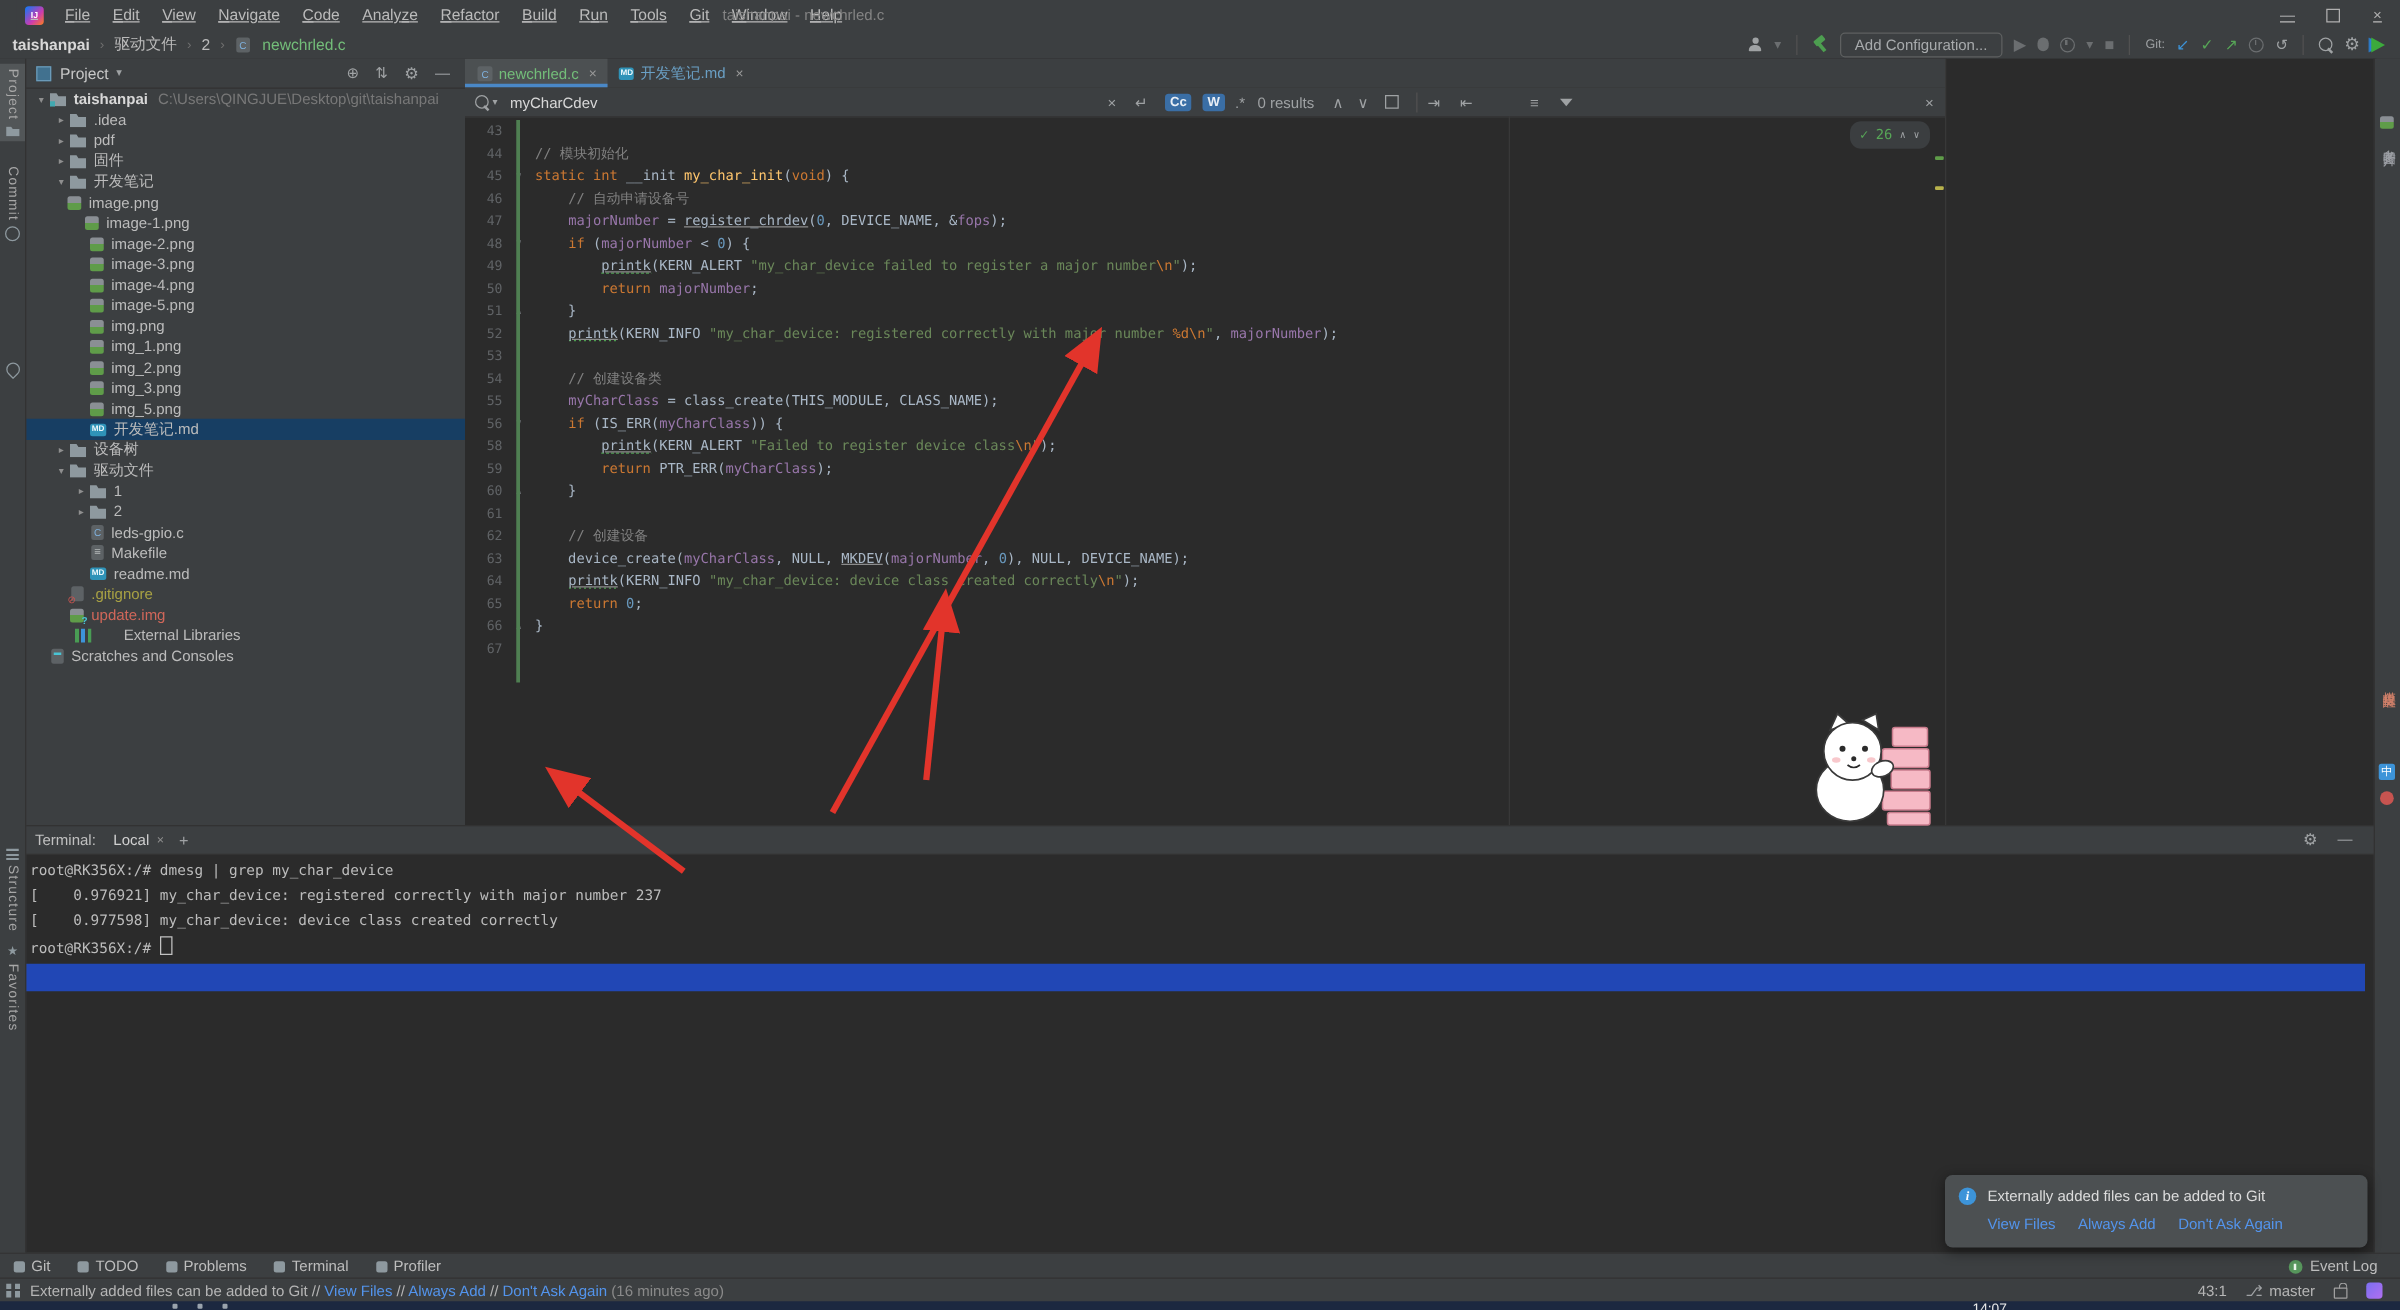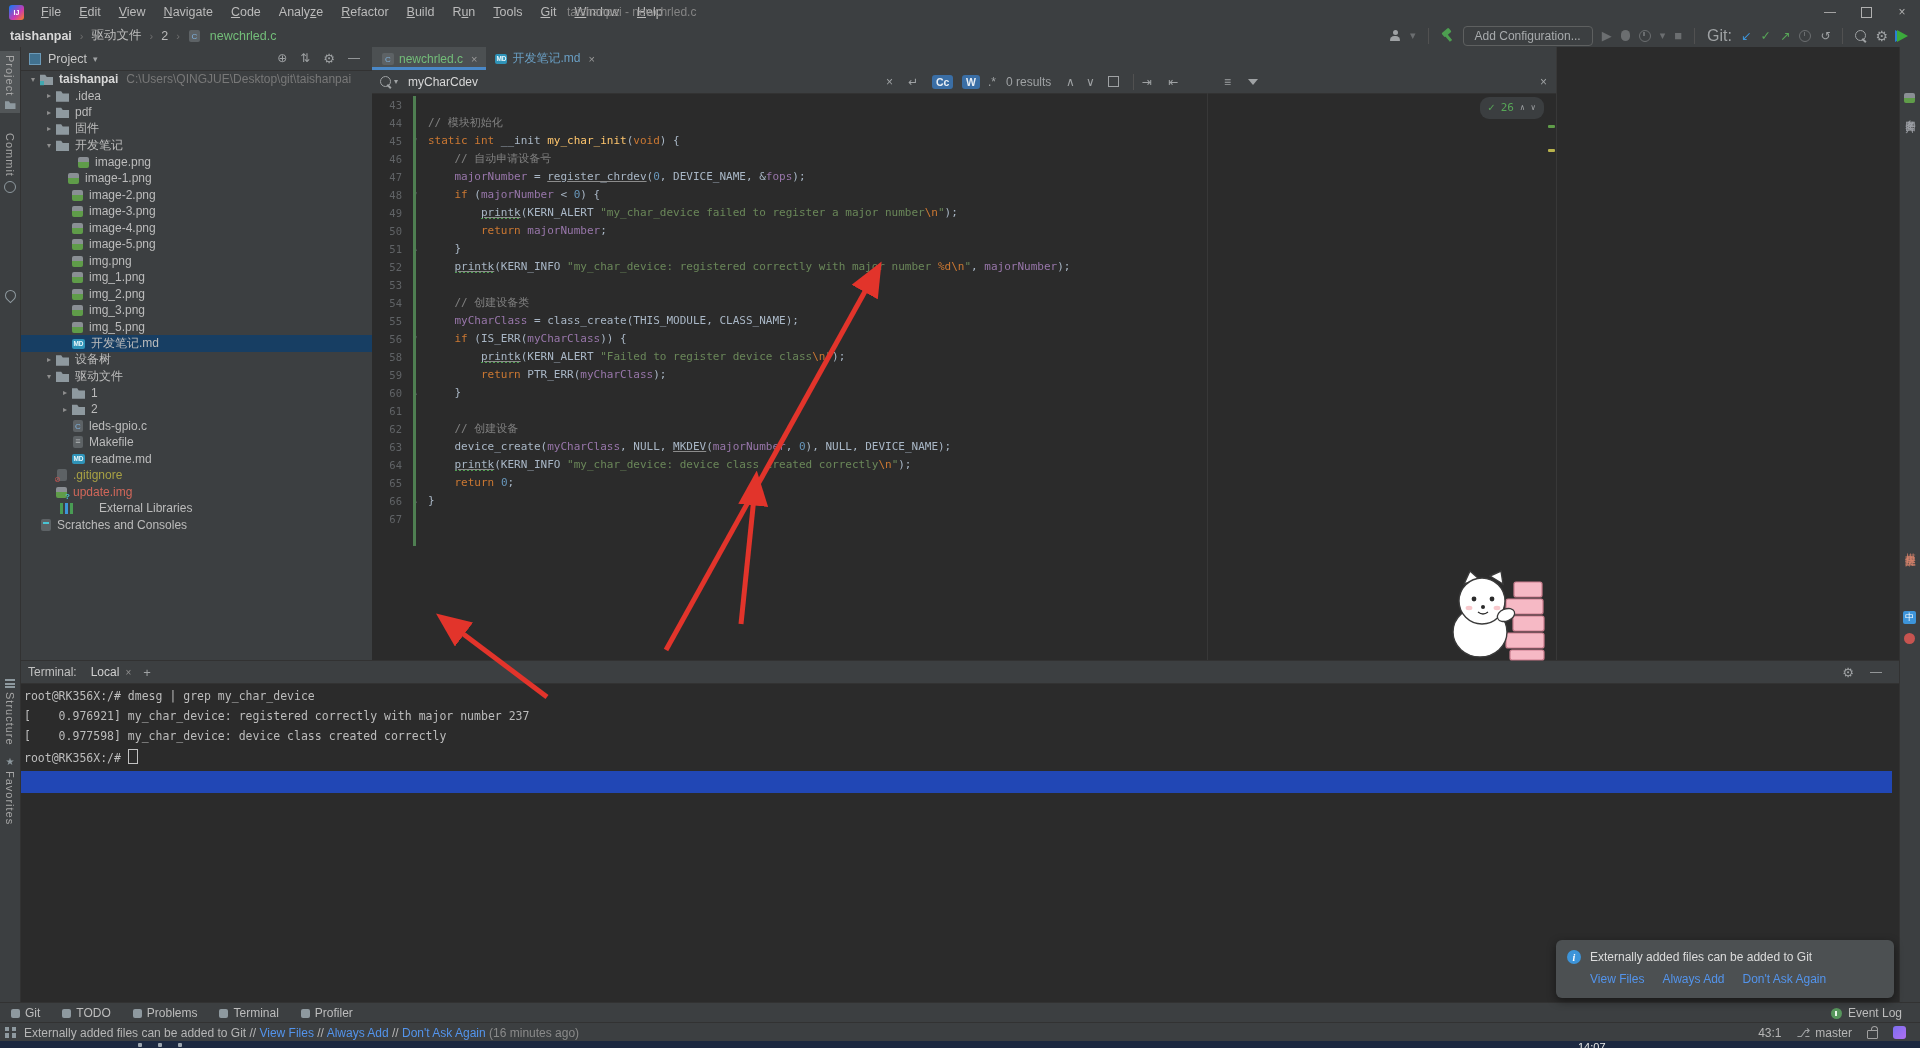--- a/index.html
+++ b/index.html
@@ -1,19 +1,19 @@
 <!DOCTYPE html>
 <html><head>
 <meta charset="utf-8">
 <style>
   html,body{margin:0;padding:0;background:#2b2b2b;}
   #app{position:relative;width:1920px;height:1048px;overflow:hidden;background:#3c3f41;
        font-family:"Liberation Sans","DejaVu Sans",sans-serif;font-size:13px;color:#bbbbbb;}
   
-  .menubar{position:absolute;left:2px;top:0;right:0;height:24px;background:#3c3f41;border-bottom:1px solid #f9a8d4;display:flex;align-items:center;}
+  .menubar{position:absolute;left:13px;top:0;right:0;height:24px;background:#3c3f41;border-bottom:1px solid #f9a8d4;display:flex;align-items:center;text-decoration:underline;}
   .logo{width:15px;height:15px;margin:0 8px 0 7px;border-radius:3px;background:linear-gradient(135deg,#087cfa,#cc3bb0 60%,#fc801d);
         display:flex;align-items:center;justify-content:center;color:#fff;font-size:7px;font-weight:bold;}
   .menu-item{padding:0 9px;color:#bbb;font-size:12.5px;line-height:24px;}
   .menu-item u{text-decoration:underline;}
   .win-title{position:absolute;left:565px;top:0;line-height:24px;color:#848484;font-size:12px;}
   .win-controls{margin-left:auto;display:flex;height:24px;}
   .win-btn{width:36px;height:24px;display:flex;align-items:center;justify-content:center;color:#b0b0b0;font-size:12px;}
   .maxglyph{width:9px;height:9px;border:1px solid #b0b0b0;display:inline-block;}
   
   .navbar{position:absolute;top:24px;left:0;right:0;height:23px;background:#3c3f41;border-bottom:1px solid #323232;display:flex;align-items:center;font-size:12.5px;}
@@ -215,21 +215,21 @@
       <span class="dim-ic">▾</span>
       <span class="tb-sep"></span>
       <span class="hammer"></span>
       <span class="addcfg">Add Configuration...</span>
       <span class="dim-ic" style="font-size:13px">▶</span>
       <span class="bug-ic"></span>
       <span class="clock-ic"></span>
       <span class="dim-ic">▾</span>
       <span class="dim-ic" style="font-size:13px">■</span>
       <span class="tb-sep"></span>
-      <span style="color:#9fa2a4;font-size:16px">Git:</span>
+      <span style="color:#9fa2a4;font-size:10px">Git:</span>
       <span class="blue-ic">↙</span>
       <span class="green-ic">✓</span>
       <span class="green-ic">↗</span>
       <span class="clock-ic"></span>
       <span class="gray-ic">↺</span>
       <span class="tb-sep"></span>
       <span class="loupe"></span>
       <span class="gray-ic" style="font-size:14px">⚙</span>
       <span class="plug-ic"></span>
     </div>
@@ -295,21 +295,21 @@
         <div class="trow" style="padding-left: 22px;">
           <span class="chev">▸</span>
           <span class="tico i-dir"></span>
           <span class="tlabel">固件</span>
         </div>
         <div class="trow" style="padding-left: 22px;">
           <span class="chev">▾</span>
           <span class="tico i-dir"></span>
           <span class="tlabel">开发笔记</span>
         </div>
-        <div class="trow" style="padding-left: 44px;">
+        <div class="trow" style="padding-left: 20px;">
           <span class="chev"></span>
           <span class="tico i-img"></span>
           <span class="tlabel">image.png</span>
         </div>
         <div class="trow" style="padding-left: 34px;">
           <span class="chev"></span>
           <span class="tico i-img"></span>
           <span class="tlabel">image-1.png</span>
         </div>
         <div class="trow" style="padding-left: 38px;">

